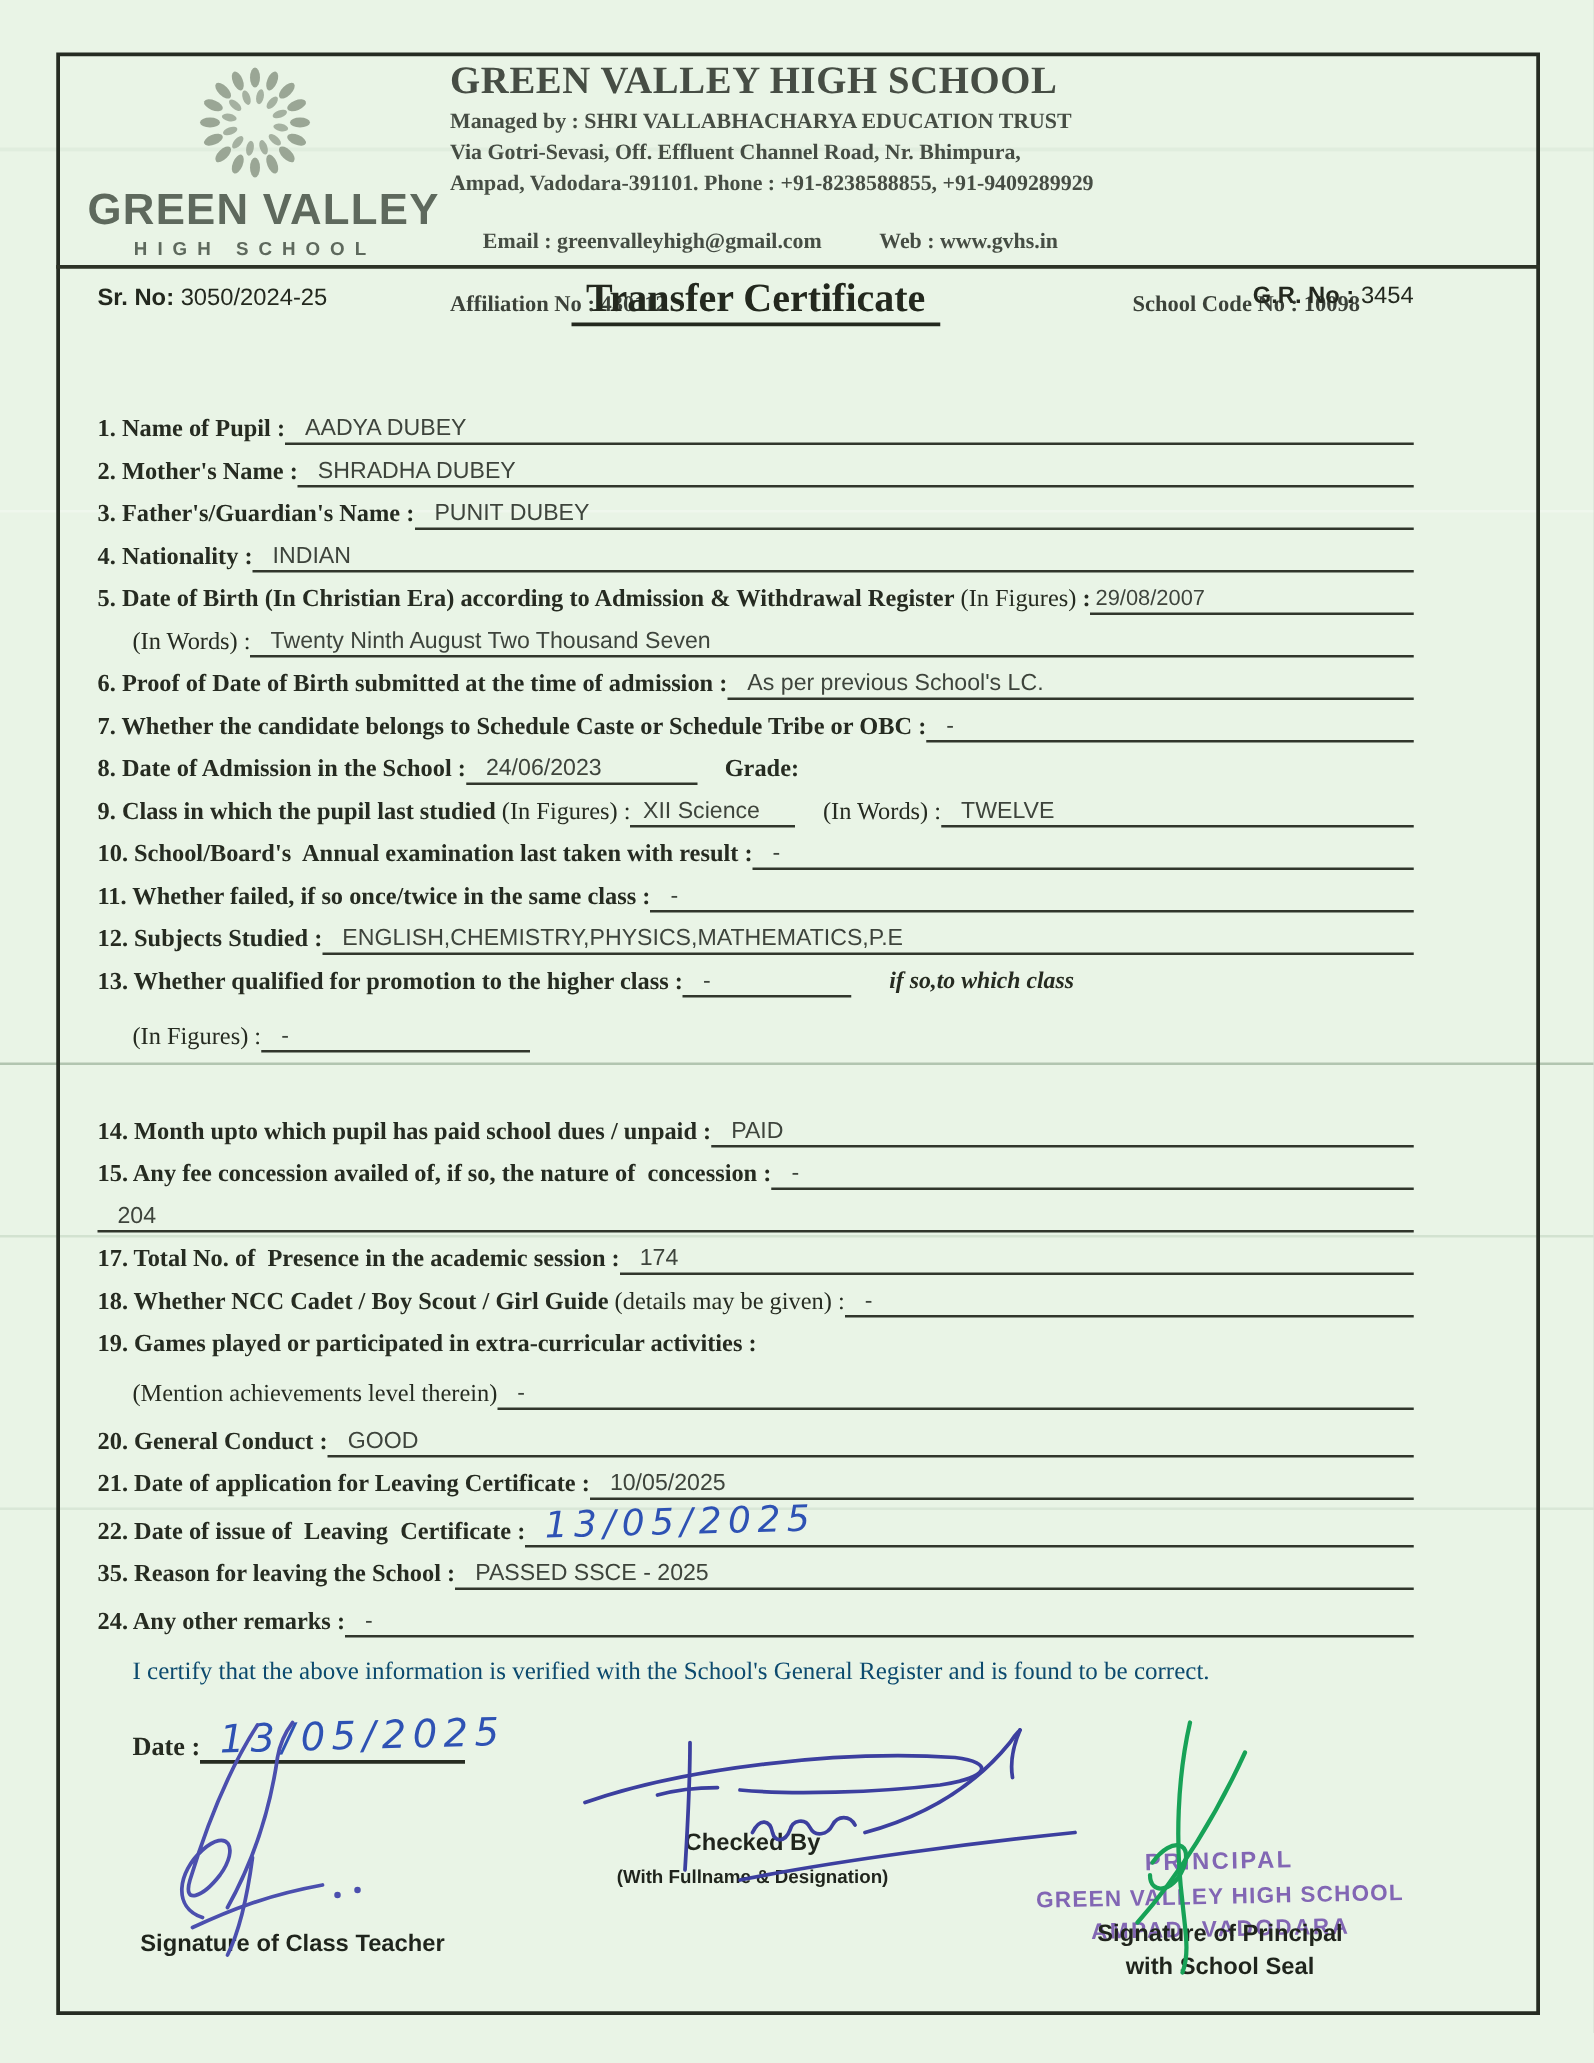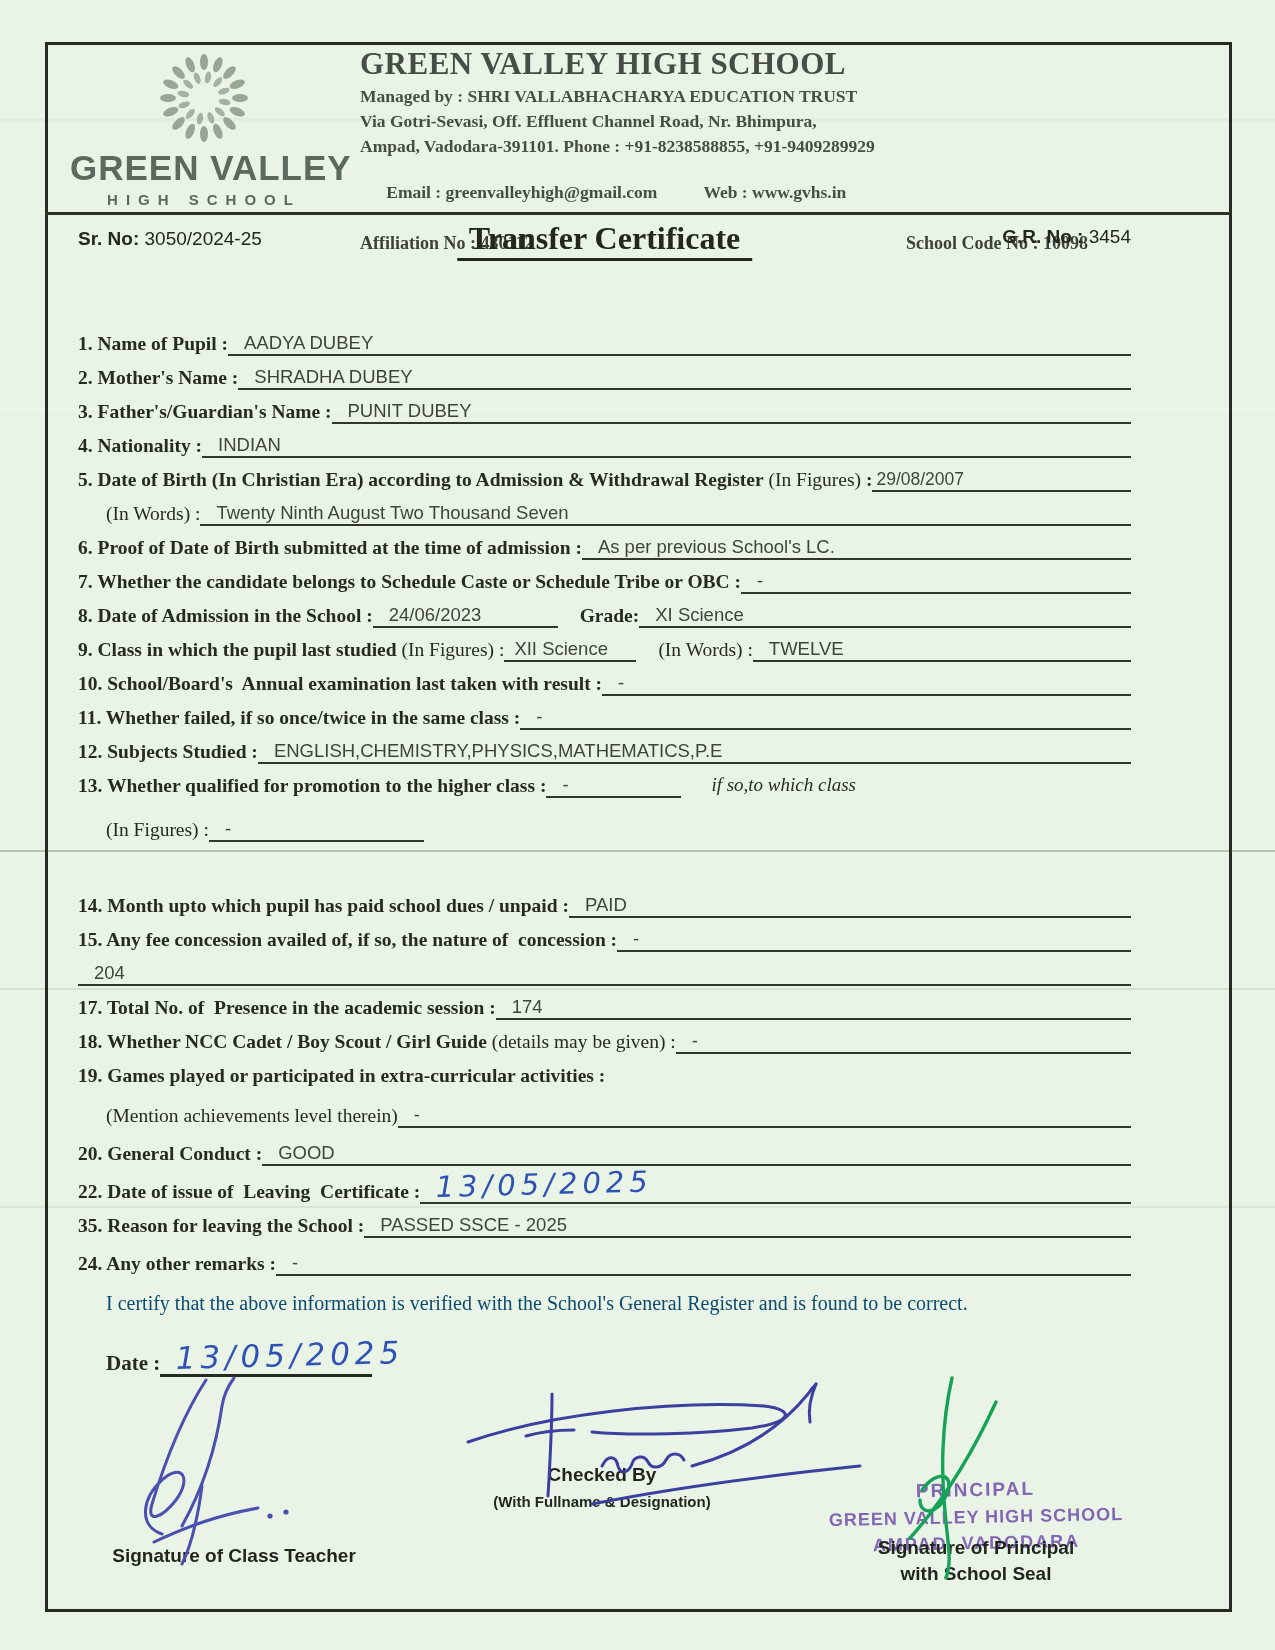--- a/index.html
+++ b/index.html
@@ -45,21 +45,21 @@
   
   .fields { position:absolute; left:78px; top:322px; width:1053px; }
   .row { display:flex; align-items:flex-end; height:34px; }
   .lbl { font-weight:700; font-size:19.5px; color:#262b21; white-space:pre; line-height:1.1; padding-bottom:2px; }
   .lbl.norm { font-weight:400; }
   .lbl.gap { margin-left:22px; }
   .fill { flex:1 1 auto; border-bottom:2px solid #31362c; padding:0 0 1px 16px;
           white-space:nowrap; line-height:1.15; min-width:0; overflow:visible; }
   .fill.fixed { flex:0 0 auto; }
   .val { font-family:"Liberation Sans", sans-serif; font-size:18.5px; color:#3e443c; }
-  .note { font-weight:400; font-style:italic; font-size:19px; margin-left:30px; padding-bottom:2px; white-space:pre; }
+  .note { font-weight:700; font-style:italic; font-size:19px; margin-left:30px; padding-bottom:2px; white-space:pre; }
   .indent { padding-left:28px; }
   .hand { font-family:"DejaVu Sans", sans-serif; font-style:italic; color:#2e52b4;
           font-size:29px; letter-spacing:5px; line-height:0.85; display:inline-block;
           transform:rotate(-1.5deg); transform-origin:left bottom; }
 
   .certify { margin:16px 0 0 28px; font-size:20px; color:#0c4a6e; }
   .date-row { display:flex; align-items:flex-end; margin:20px 0 0 28px; height:42px; }
   .date-row .lbl { font-size:21px; }
   .date-row .fill { flex:0 0 auto; width:212px; border-bottom:3px solid #262b21; }
 
@@ -200,21 +200,20 @@
 
     <div class="row">
       <span class="lbl">7. Whether the candidate belongs to Schedule Caste or Schedule Tribe or OBC :</span>
       <span class="fill"><span class="val">-</span></span>
     </div>
 
     <div class="row">
       <span class="lbl">8. Date of Admission in the School :</span>
       <span class="fill fixed" style="width:185px;"><span class="val">24/06/2023</span></span>
       <span class="lbl gap">Grade:</span>
-      <span class="fill"><span class="val">XI Science</span></span>
     </div>
 
     <div class="row">
       <span class="lbl">9. Class in which the pupil last studied</span>
       <span class="lbl norm">&nbsp;</span>
       <span class="lbl norm">(In Figures) :</span>
       <span class="fill fixed" style="width:132px;padding-left:10px;"><span class="val">XII Science</span></span>
       <span class="lbl norm gap">(In Words) :</span>
       <span class="fill"><span class="val">TWELVE</span></span>
     </div>
@@ -278,20 +277,24 @@
     <div class="row indent" style="margin-top:6px;">
       <span class="lbl norm">(Mention achievements level therein)</span>
       <span class="fill"><span class="val">-</span></span>
     </div>
 
     <div class="row" style="margin-top:4px;">
       <span class="lbl">20. General Conduct :</span>
       <span class="fill"><span class="val">GOOD</span></span>
     </div>
 
+    <div class="row">
+      <span class="lbl">21. Date of application for Leaving Certificate :</span>
+      <span class="fill"><span class="val">10/05/2025</span></span>
+    </div>
 
     <div class="row" style="height:38px;">
       <span class="lbl">22. Date of issue of  Leaving  Certificate :</span>
       <span class="fill"><span class="hand">13/05/2025</span></span>
     </div>
 
     <div class="row">
       <span class="lbl">35. Reason for leaving the School :</span>
       <span class="fill"><span class="val">PASSED SSCE - 2025</span></span>
     </div>

